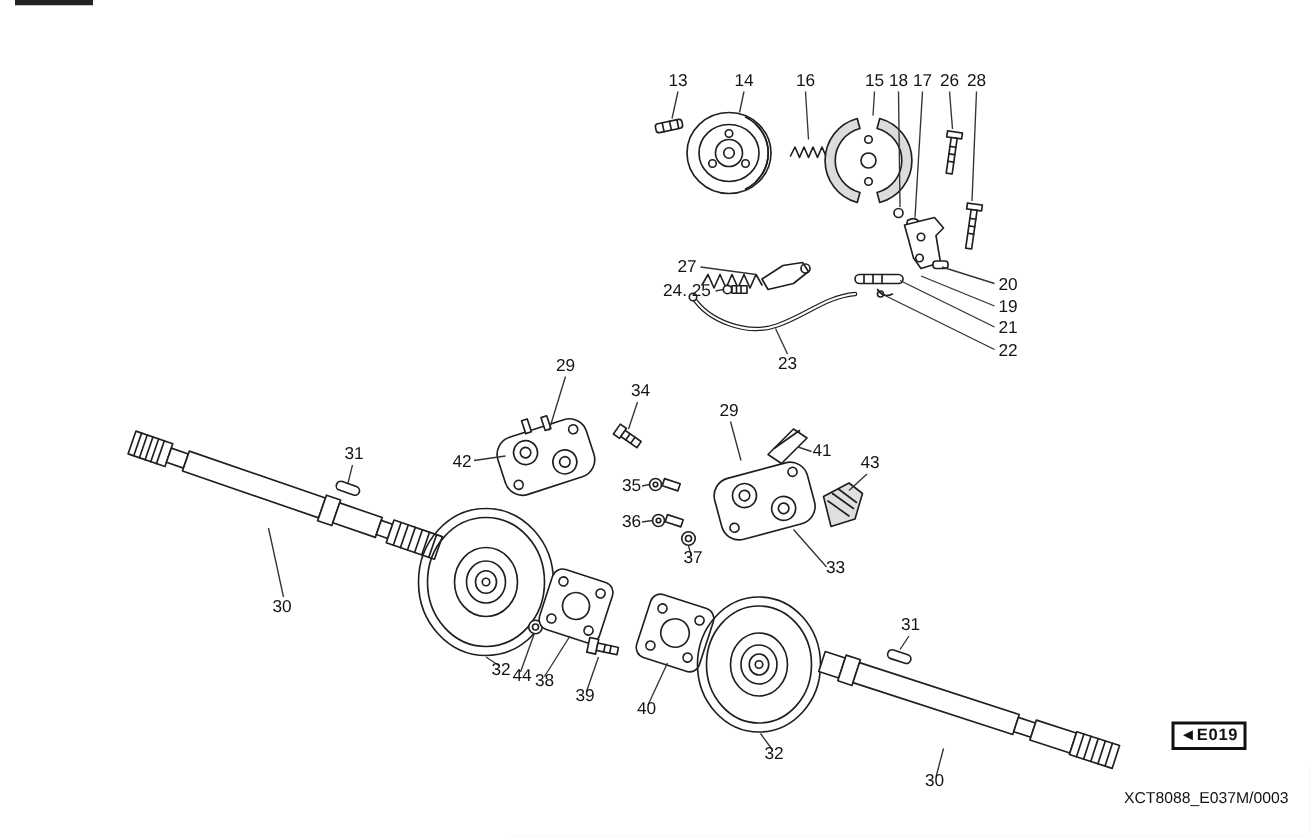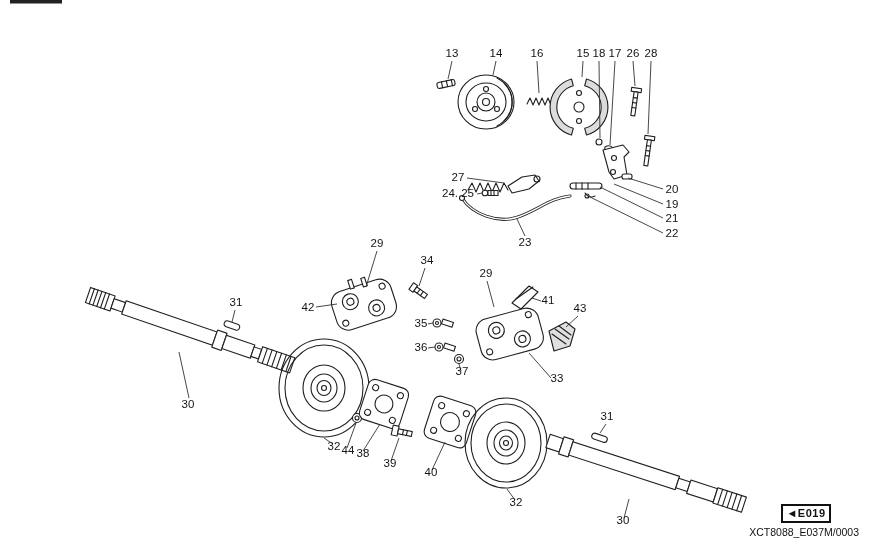--- a/index.html
+++ b/index.html
@@ -12,21 +12,21 @@
   }
   svg{position:absolute;left:0;top:0;}
   svg text.callout{
     font-family:"Liberation Sans", sans-serif;
     font-size:11.5px;
     fill:#141414;
     text-anchor:middle;
   }
   .nav-tag{
     position:absolute;
-    left:781px;top:504px;
+    left:781px;top:481px;
     width:46px;height:15px;
     border:2px solid #111;
     font-size:11px;font-weight:bold;
     line-height:15px;text-align:center;
     color:#111;
     letter-spacing:0.5px;
     background:#fff;
     cursor:pointer;
   }
   .ref-code{

